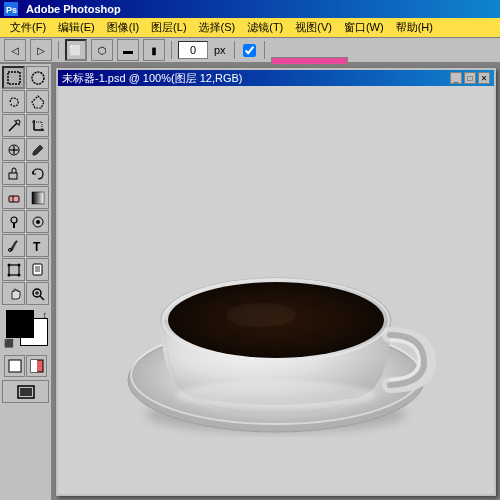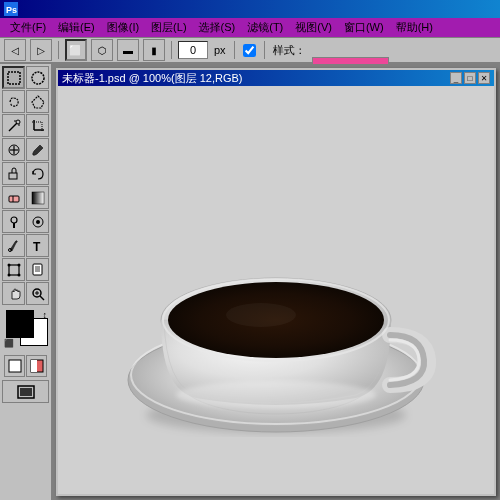--- a/index.html
+++ b/index.html
@@ -26,21 +26,21 @@
     #title-bar .title-icon {
       width: 14px;
       height: 14px;
       margin-right: 8px;
       display: inline-block;
       border-radius: 7px;
     }
 
     
     #menu-bar {
-      background: #a21caf;
+      background: #fde047;
       height: 20px;
       display: flex;
       align-items: center;
       padding: 0 4px;
       border-bottom: 1px solid #808080;
       font-size: 11px;
     }
     .menu-item {
       padding: 2px 6px;
       cursor: pointer;
@@ -248,20 +248,21 @@
 </head>
 <body>
 
 <div id="title-bar">
   <span class="title-icon">
     <svg width="14" height="14" viewBox="0 0 14 14">
       <rect width="14" height="14" fill="#1a6ee8"></rect>
       <text x="2" y="11" font-size="9" fill="white" font-weight="bold">Ps</text>
     </svg>
   </span>
+  <span>Adobe Photoshop</span>
 </div>
 
 <div id="menu-bar">
   <span class="menu-item">文件(F)</span>
   <span class="menu-item">编辑(E)</span>
   <span class="menu-item">图像(I)</span>
   <span class="menu-item">图层(L)</span>
   <span class="menu-item">选择(S)</span>
   <span class="menu-item">滤镜(T)</span>
   <span class="menu-item">视图(V)</span>
@@ -278,21 +279,20 @@
   <div class="options-btn" style="border:2px inset #808080;">⬜</div>
   <div class="options-btn">⬡</div>
   <div class="options-btn">▬</div>
   <div class="options-btn">▮</div>
   <div class="options-separator"></div>
   <input class="options-input" type="text" value="0" style="">
   <span class="options-label">px</span>
   <div class="options-separator"></div>
   <input type="checkbox" class="options-checkbox" checked="" style="">
   <div class="options-separator"></div>
-  <span class="options-label">样式：</span>
   <select class="options-select">
     <option>正常</option>
     <option>固定长宽比</option>
     <option>固定大小</option>
   </select>
 </div>
 
 <div id="main-area">
 
   <div id="toolbox">

